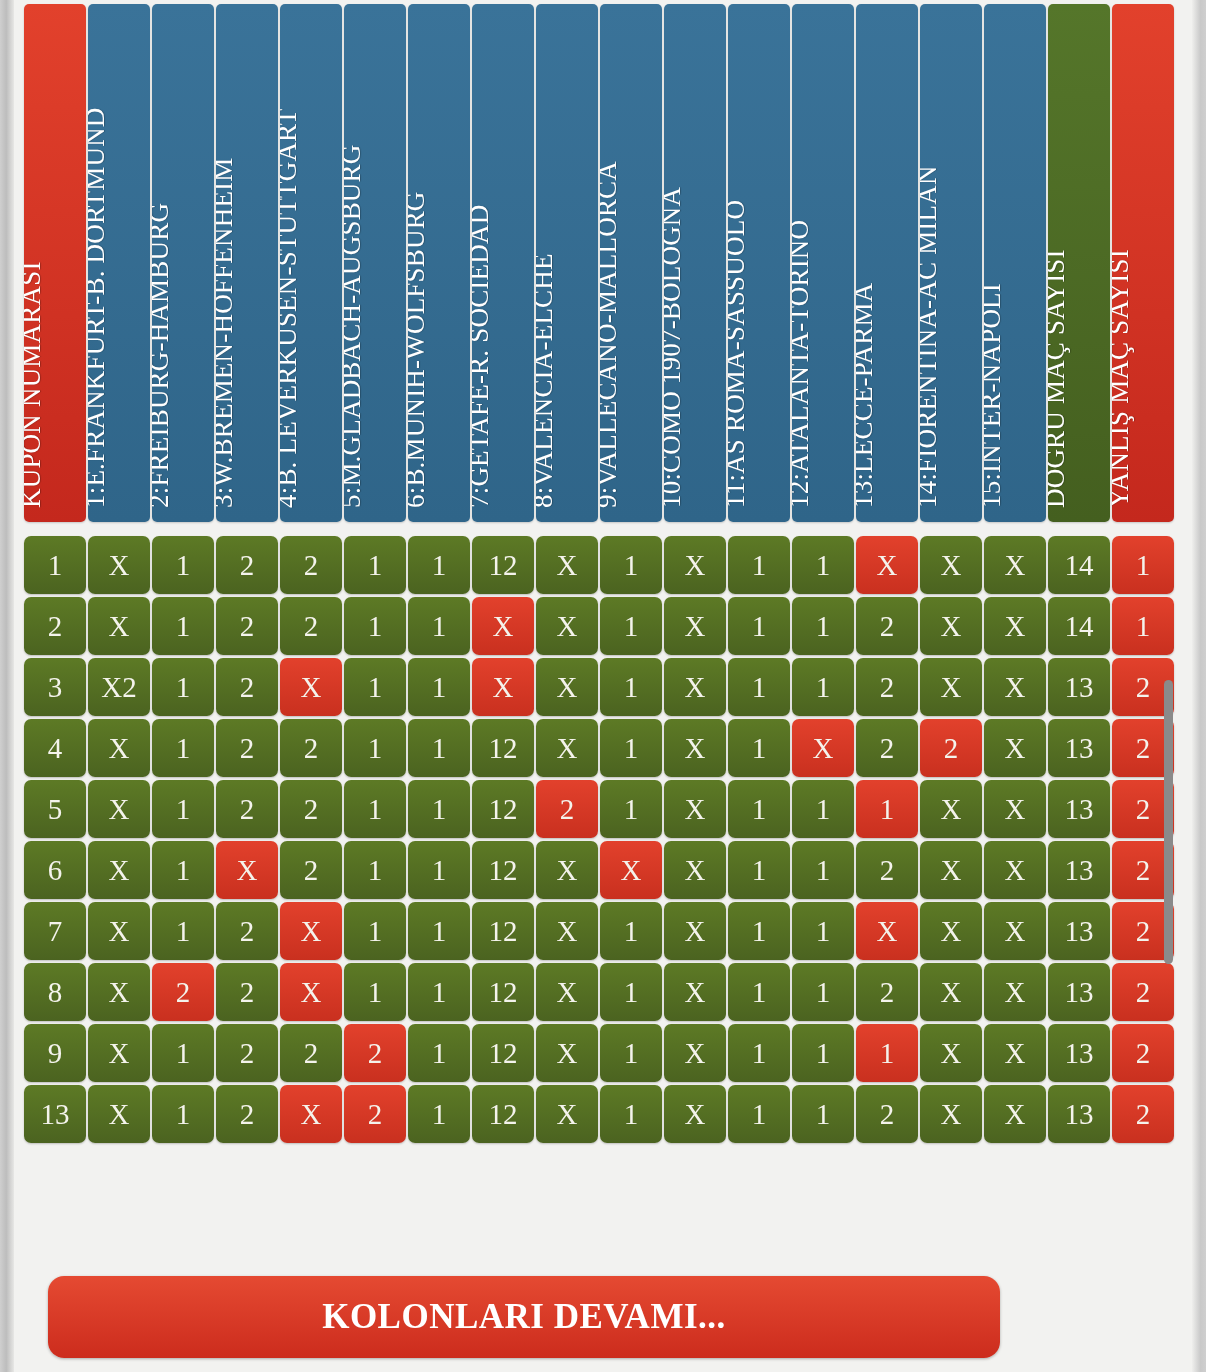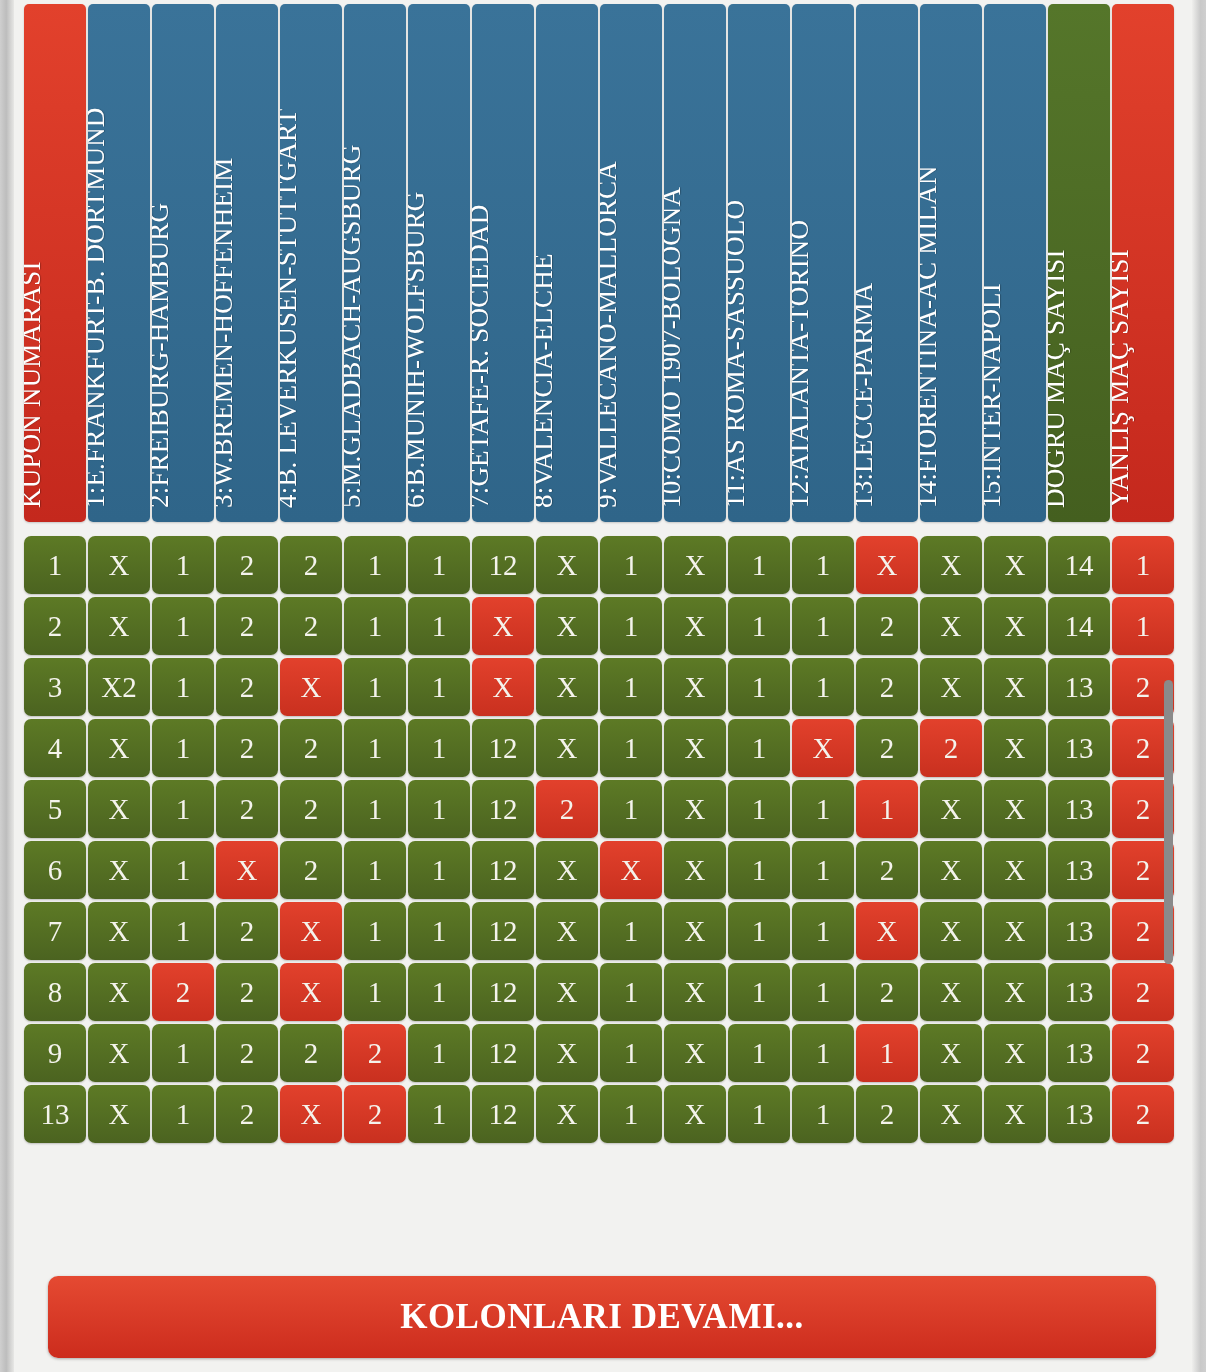--- a/index.html
+++ b/index.html
@@ -108,24 +108,24 @@
     box-sizing: border-box;
   }
   .cell.green { background: linear-gradient(to bottom, #5d7a25 0%, #4b6320 100%); }
   .cell.red   { background: linear-gradient(to bottom, #e2412c 0%, #c9301f 100%); }
 
   
   .footer-btn {
     position: absolute;
     left: 48px;
     top: 1276px;
-    width: 1108px;
+    width: 952px;
     height: 82px;
     border: none;
-    border-radius: 10px;
+    border-radius: 16px;
     background: linear-gradient(to bottom, #e54a32 0%, #cc2c1d 100%);
     color: #ffffff;
     font-family: "Liberation Serif", "DejaVu Serif", serif;
     font-weight: bold;
     font-size: 35px;
     letter-spacing: 0.5px;
     cursor: pointer;
     box-shadow: 0 1px 3px rgba(0,0,0,0.3);
   }
 

